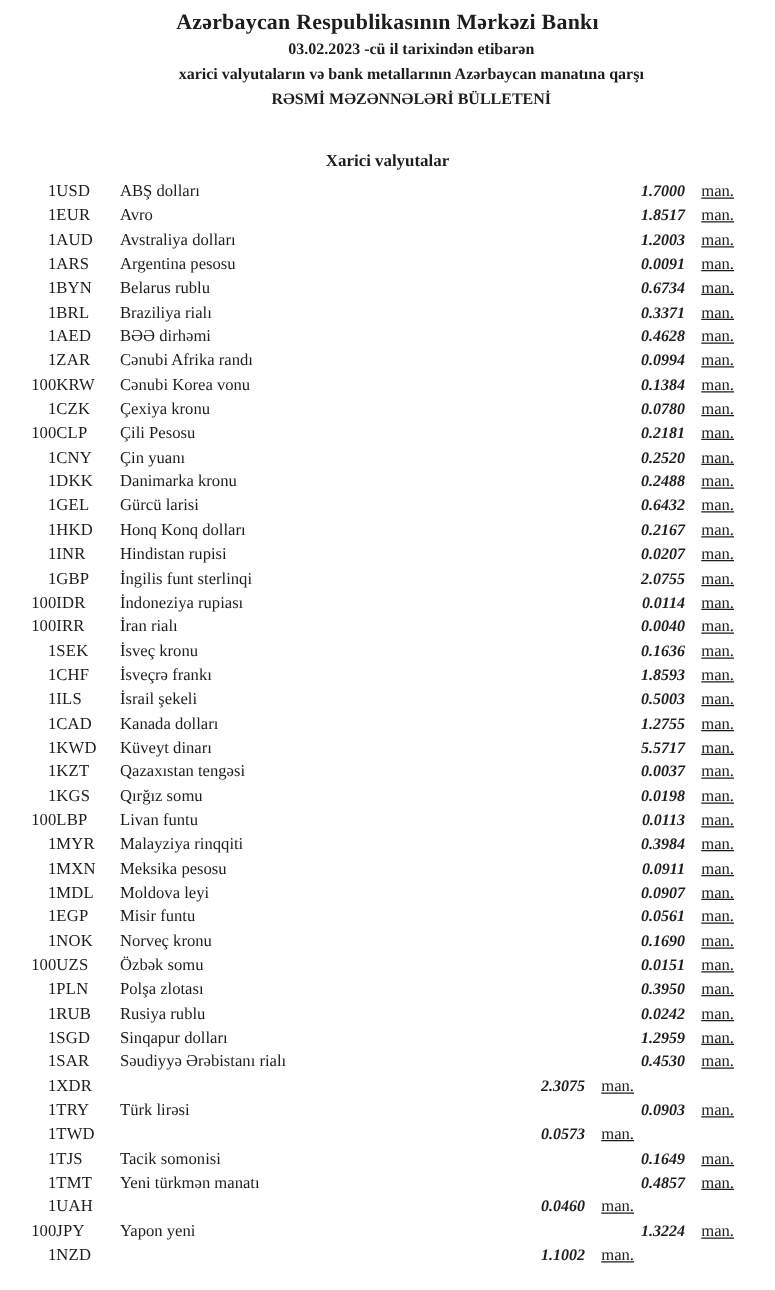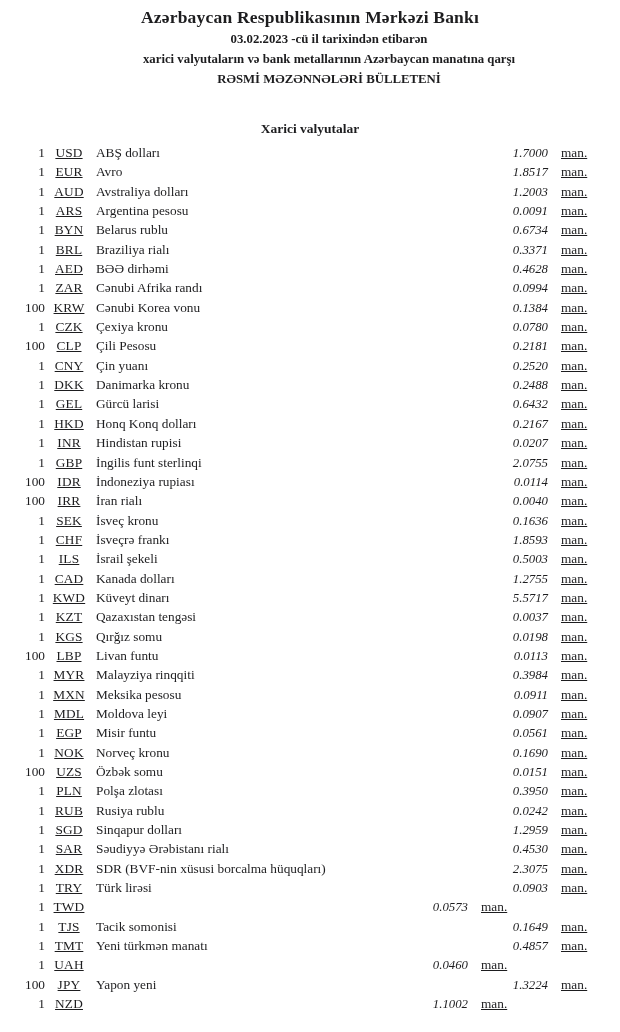--- a/index.html
+++ b/index.html
@@ -49,31 +49,29 @@
     height: 19.35px;
     align-items: baseline;
     font-size: 13.3px;
     line-height: 19.35px;
     white-space: nowrap;
   }
   .cell-qty {
     text-align: right;
   }
   .cell-code {
-    text-align: center;
     letter-spacing: 0.2px;
-    text-decoration: underline;
   }
   .cell-name {
     padding-left: 3px;
     overflow: hidden;
   }
   .cell-rate {
     text-align: right;
-    font-weight: normal;
+    font-weight: bold;
     font-style: italic;
     font-size: 12.8px;
   }
   .cell-unit {
     padding-left: 13px;
     text-decoration: underline;
   }
 </style>
 </head>
 <body>
@@ -345,21 +343,20 @@
       <div class="row">
       <span class="cell-qty">1</span>
       <span class="cell-code">SAR</span>
       <span class="cell-name">Səudiyyə Ərəbistanı rialı</span>
       <span class="cell-rate">0.4530</span>
       <span class="cell-unit">man.</span>
     </div>
       <div class="row">
       <span class="cell-qty">1</span>
       <span class="cell-code">XDR</span>
-      <span class="cell-name">SDR (BVF-nin xüsusi borcalma hüquqları)</span>
       <span class="cell-rate">2.3075</span>
       <span class="cell-unit">man.</span>
     </div>
       <div class="row">
       <span class="cell-qty">1</span>
       <span class="cell-code">TRY</span>
       <span class="cell-name">Türk lirəsi</span>
       <span class="cell-rate">0.0903</span>
       <span class="cell-unit">man.</span>
     </div>

